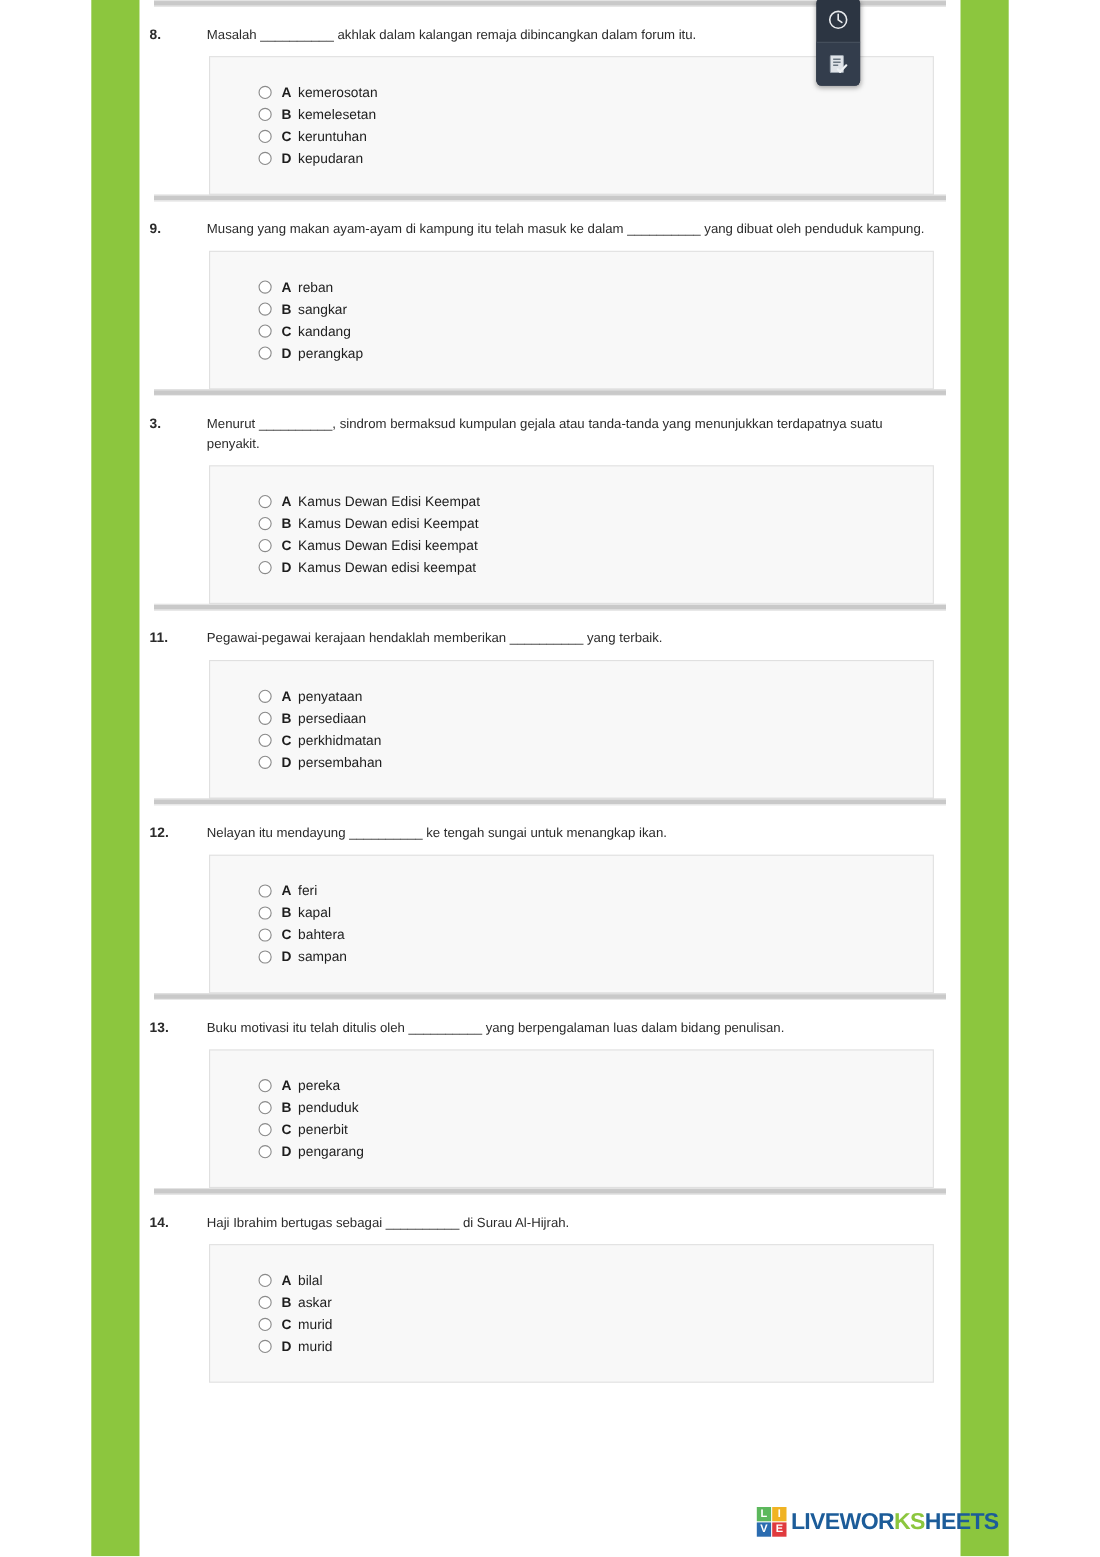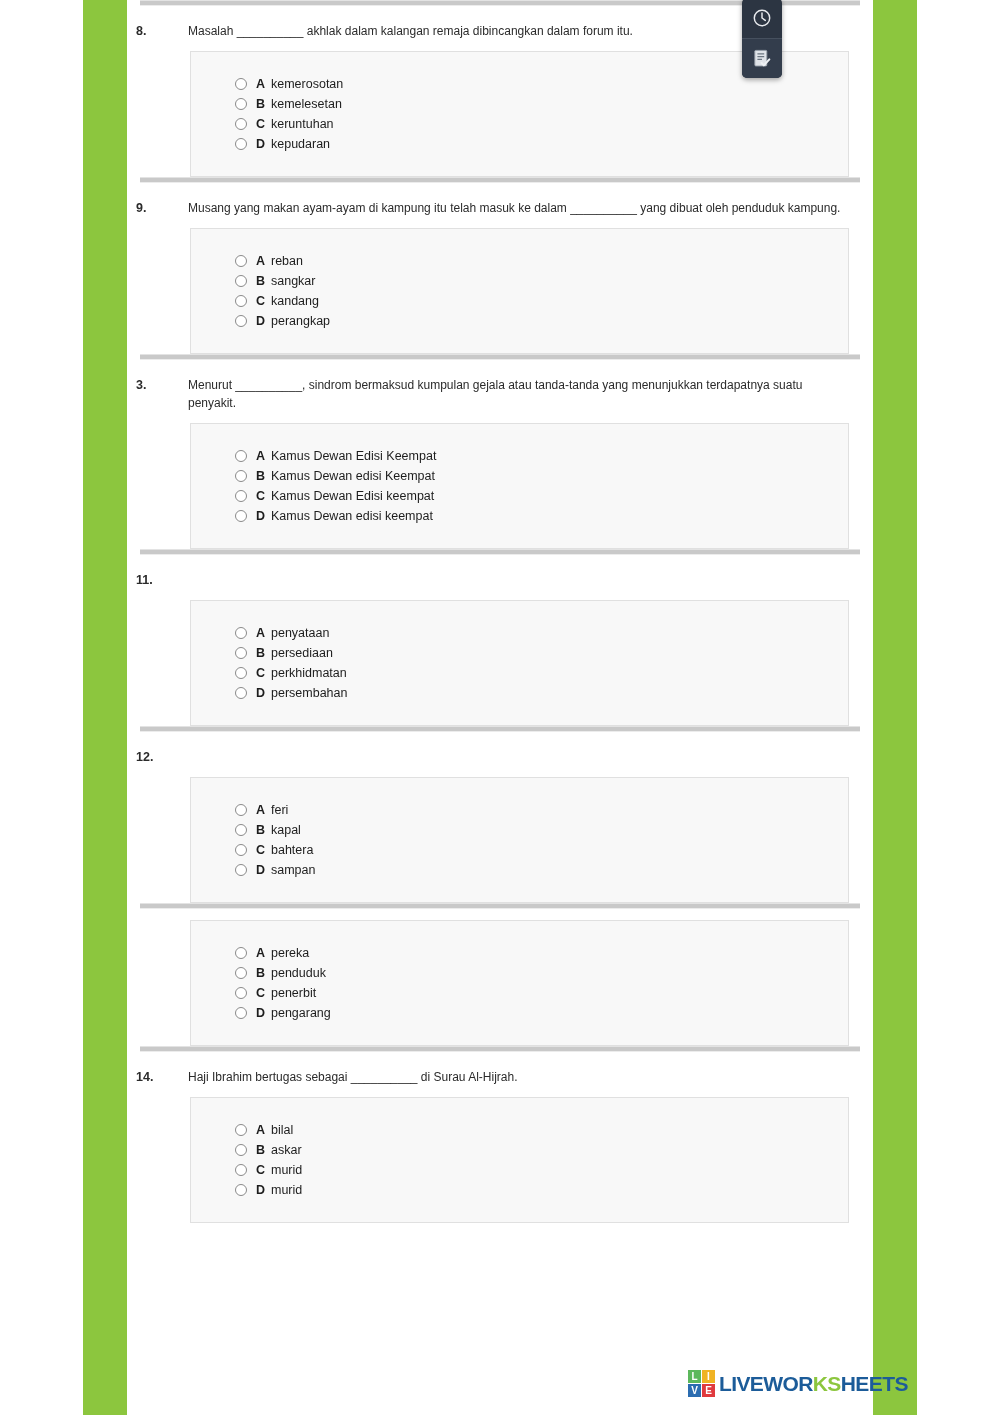--- a/index.html
+++ b/index.html
@@ -261,20 +261,21 @@
               <span class="radio"></span>
               <span class="olabel">D</span>
               <span class="otext">Kamus Dewan edisi keempat</span>
             </div>
           </div>
         </div>
         <div class="separator"></div>
         <div class="qblock">
           <div class="qhead">
             <div class="qnum">11.</div>
+            <div class="qtext">Pegawai-pegawai kerajaan hendaklah memberikan __________ yang terbaik.</div>
           </div>
           <div class="answers">
             <div class="option">
               <span class="radio"></span>
               <span class="olabel">A</span>
               <span class="otext">penyataan</span>
             </div>
             <div class="option">
               <span class="radio"></span>
               <span class="olabel">B</span>
@@ -289,20 +290,21 @@
               <span class="radio"></span>
               <span class="olabel">D</span>
               <span class="otext">persembahan</span>
             </div>
           </div>
         </div>
         <div class="separator"></div>
         <div class="qblock">
           <div class="qhead">
             <div class="qnum">12.</div>
+            <div class="qtext">Nelayan itu mendayung __________ ke tengah sungai untuk menangkap ikan.</div>
           </div>
           <div class="answers">
             <div class="option">
               <span class="radio"></span>
               <span class="olabel">A</span>
               <span class="otext">feri</span>
             </div>
             <div class="option">
               <span class="radio"></span>
               <span class="olabel">B</span>
@@ -315,20 +317,24 @@
             </div>
             <div class="option">
               <span class="radio"></span>
               <span class="olabel">D</span>
               <span class="otext">sampan</span>
             </div>
           </div>
         </div>
         <div class="separator"></div>
         <div class="qblock">
+          <div class="qhead">
+            <div class="qnum">13.</div>
+            <div class="qtext">Buku motivasi itu telah ditulis oleh __________ yang berpengalaman luas dalam bidang penulisan.</div>
+          </div>
           <div class="answers">
             <div class="option">
               <span class="radio"></span>
               <span class="olabel">A</span>
               <span class="otext">pereka</span>
             </div>
             <div class="option">
               <span class="radio"></span>
               <span class="olabel">B</span>
               <span class="otext">penduduk</span>

